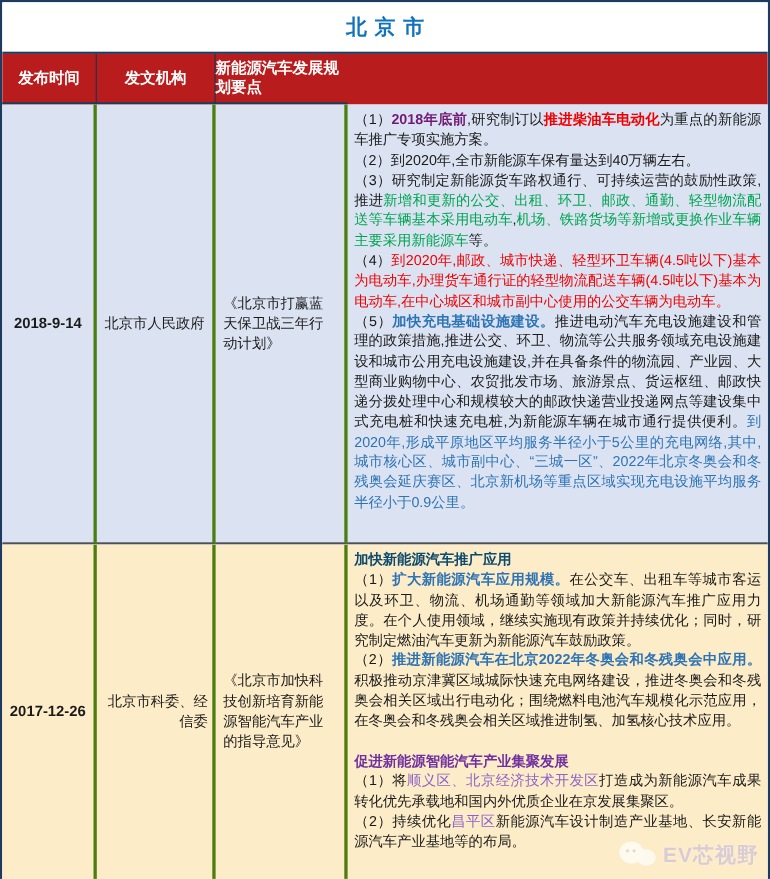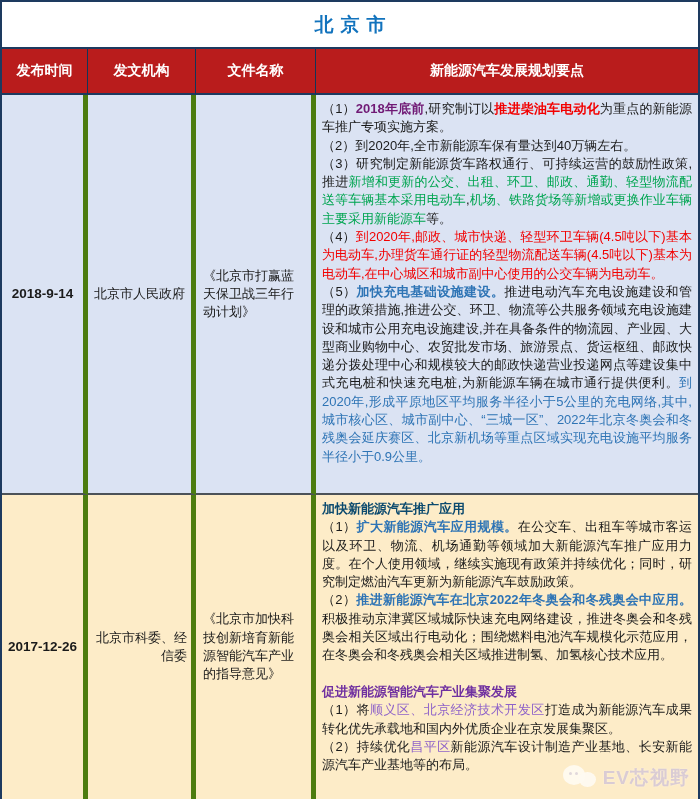--- a/index.html
+++ b/index.html
@@ -21,21 +21,21 @@
     display:flex; align-items:center; justify-content:center;
     color:#ffffff; font-size:14px; font-weight:bold;
     border-right:1px solid #123558; border-bottom:2px solid #1d3a5f;
   }
   .th:last-child { border-right:none; }
   .row { display:grid; grid-template-columns:86px 108px 120px 1fr; }
   .row-1 { background:#dbe3f3; height:400px; }
   .row-2 { background:#fdecc8; flex:1; min-height:0; overflow:hidden; }
   .row-1 .td { border-bottom:2px solid #4c5258; }
   .td {
-    border-right:5px solid #4d7c0f; overflow:hidden;
+    border-right:3px solid #4d7c0f; overflow:hidden;
     font-size:13px; color:#1a1a1a; line-height:18.3px;
   }
   .td:last-child { border-right:none; }
   .td.c-date { display:flex; align-items:center; justify-content:center; font-weight:bold; font-size:13.5px; }
   .td.c-agency { display:flex; align-items:center; justify-content:center; text-align:right; padding:2px 4px; }
   .td.c-doc { display:flex; align-items:center; padding:4px 7px; }
   .td.c-points { padding:5px 6px 3px 6px; text-align:justify; }
   .para { min-height:18.3px; }
   .para.gap { height:18.3px; }
   .watermark {
@@ -64,21 +64,20 @@
 
 <div class="sheet">
 
   <div class="title-bar">
     <span>北京市</span>
   </div>
 
   <div class="thead">
     <div class="th">发布时间</div>
     <div class="th">发文机构</div>
-    <div class="th">文件名称</div>
     <div class="th">新能源汽车发展规划要点</div>
   </div>
 
   <div class="row row-1">
     <div class="td c-date">2018-9-14</div>
     <div class="td c-agency">北京市人民政府</div>
     <div class="td c-doc">《北京市打赢蓝天保卫战三年行动计划》</div>
     <div class="td c-points">
         <div class="para"><span>（1）</span><span style="color: #701a75; font-weight: bold;">2018年底前</span><span>,研究制订以</span><span style="color: rgb(242, 0, 0); font-weight: bold;">推进柴油车电动化</span><span>为重点的新能源车推广专项实施方案。</span></div>
         <div class="para"><span>（2）到2020年,全市新能源车保有量达到40万辆左右。</span></div>

